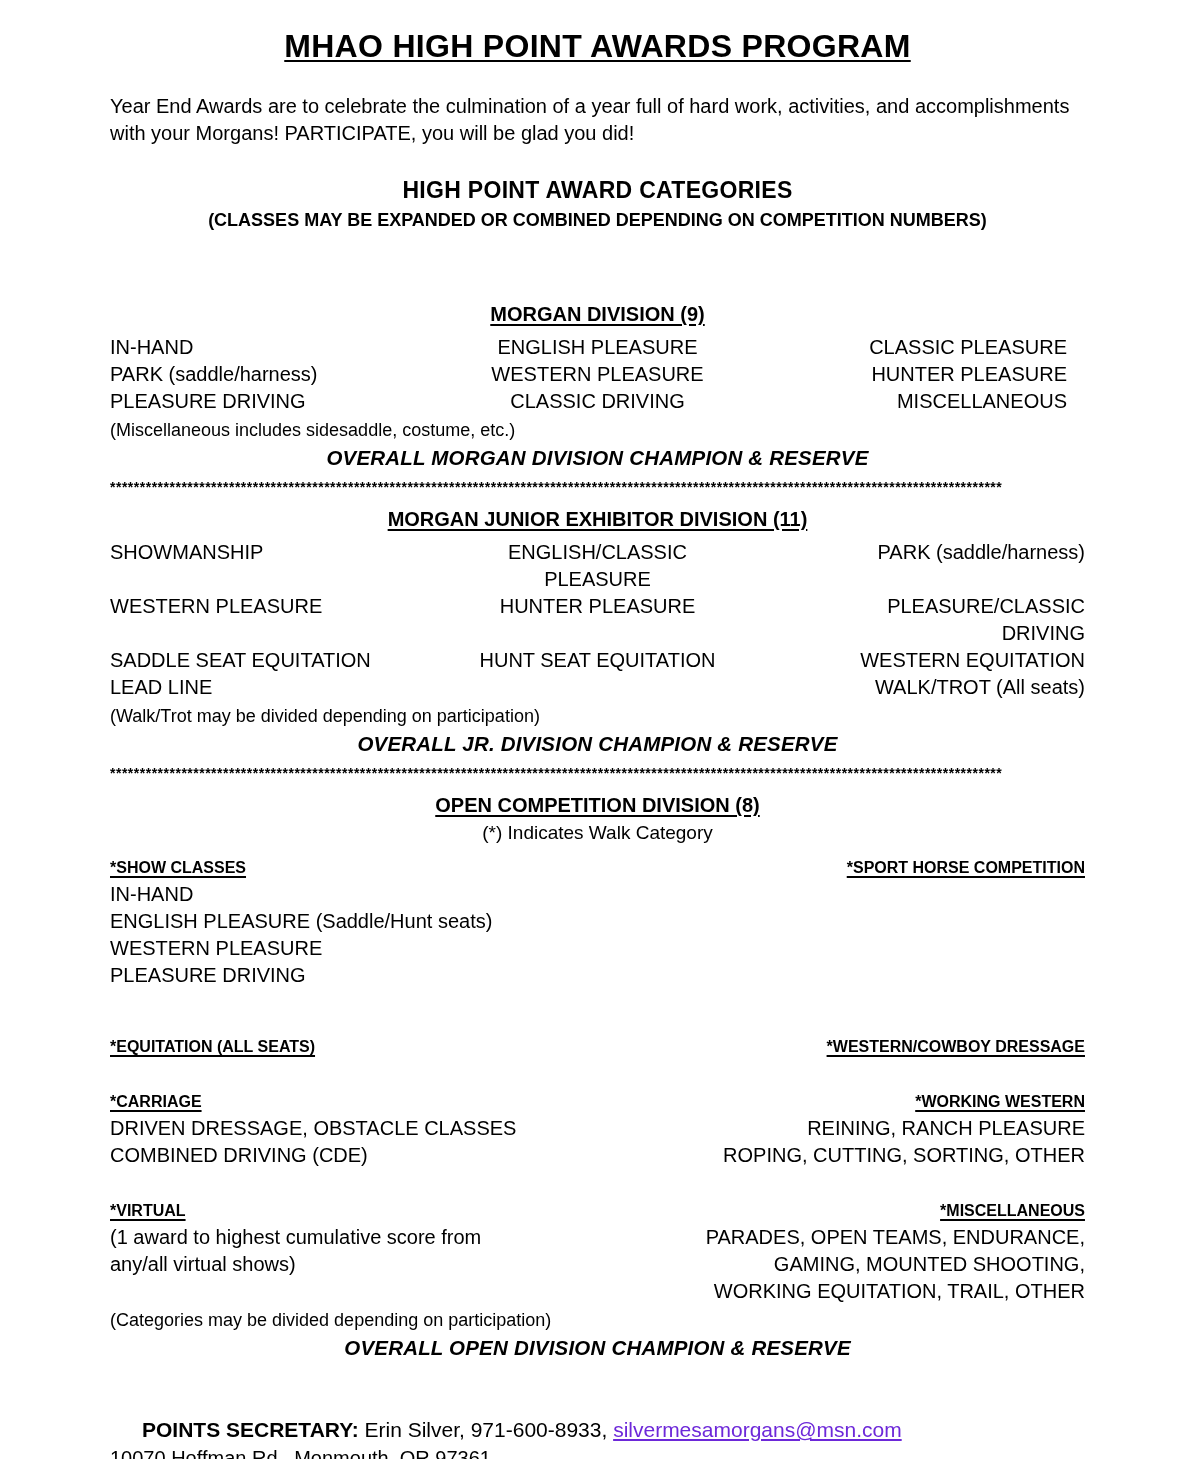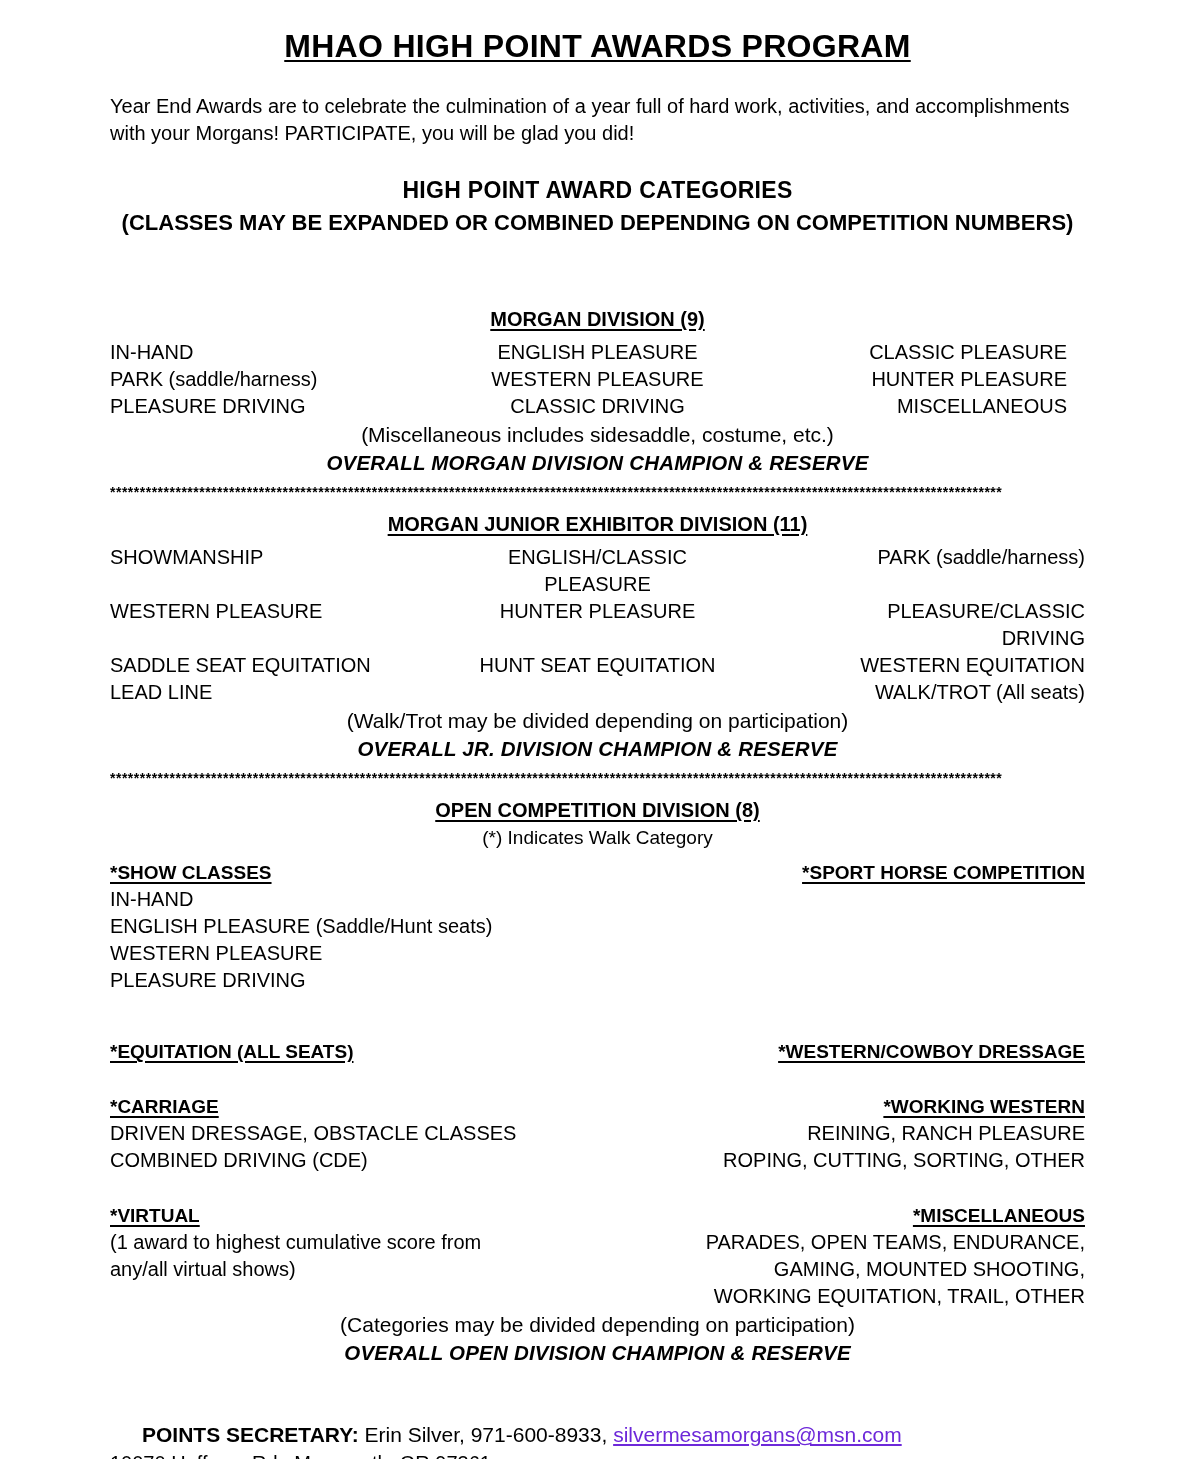--- a/index.html
+++ b/index.html
@@ -11,46 +11,46 @@
   }
   .page { padding: 28px 115px 0 110px; }
 
   .u { text-decoration: underline; text-underline-offset: 3px; text-decoration-thickness: 2px; }
   .b { font-weight: bold; }
 
   h1.title { text-align: center; font-size: 32px; font-weight: bold; letter-spacing: .3px; }
   .intro { margin-top: 28px; font-size: 20px; line-height: 27px; }
 
   .cat-heading { margin-top: 30px; text-align: center; font-size: 23px; font-weight: bold; letter-spacing: .3px; }
-  .cat-note { margin-top: 6px; text-align: center; font-size: 22px; font-weight: bold; }
+  .cat-note { margin-top: 6px; text-align: center; font-size: 18px; font-weight: bold; }
 
   .sec-heading { margin-top: 72px; text-align: center; font-size: 20px; font-weight: bold; }
   .sec-heading.tight { margin-top: 12px; }
 
   .grid3 { display: grid; grid-template-columns: 1fr 1.05fr 1fr; margin-top: 8px; }
   .grid3 .cell { line-height: 27px; white-space: pre-line; }
   .grid3 .c0 { text-align: left; }
   .grid3 .c1 { text-align: center; }
   .grid3 .c2 { text-align: right; }
   .grid3.morgan .c2 { padding-right: 18px; }
 
-  .note { margin-top: 3px; text-align: center; font-size: 21px; line-height: 24px; }
+  .note { margin-top: 3px; font-size: 18px; line-height: 24px; }
   .champion { margin-top: 4px; text-align: center; font-size: 20.5px; font-weight: bold; font-style: italic; letter-spacing: .2px; }
 
   .divider { margin-top: 8px; font-weight: bold; font-size: 14px; letter-spacing: .5px;
              white-space: nowrap; overflow: hidden; line-height: 18px; }
 
   .sub-note { margin-top: 5px; text-align: center; font-size: 19px; }
 
   .open-row { display: grid; grid-template-columns: 1.15fr 1fr; margin-top: 10px; }
   .open-row.gap-lg { margin-top: 44px; gap: 23px; }
   .open-row.gap-md { margin-top: 28px; }
   .open-col { line-height: 27px; }
   .open-col.right { text-align: right; }
-  .blk-heading { font-size: 19px; line-height: 27px; }
+  .blk-heading { font-size: 16px; line-height: 27px; }
   .blk-lines { white-space: pre-line; line-height: 27px; }
 
   .footer { margin-top: 58px; padding-left: -8px; }
   .footer-line1 { margin-left: -10px; font-size: 21px; }
   .footer-label { font-weight: bold; margin-left: 42px; }
   .footer a { color: #6d28d9; text-decoration: underline; }
   .footer-address { margin-top: 5px; font-size: 20px; }
 </style>
 </head>
 <body>

